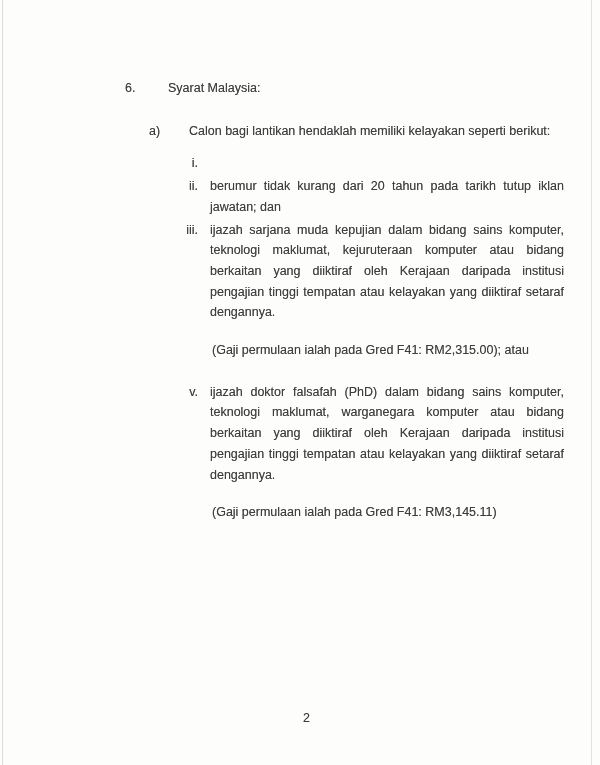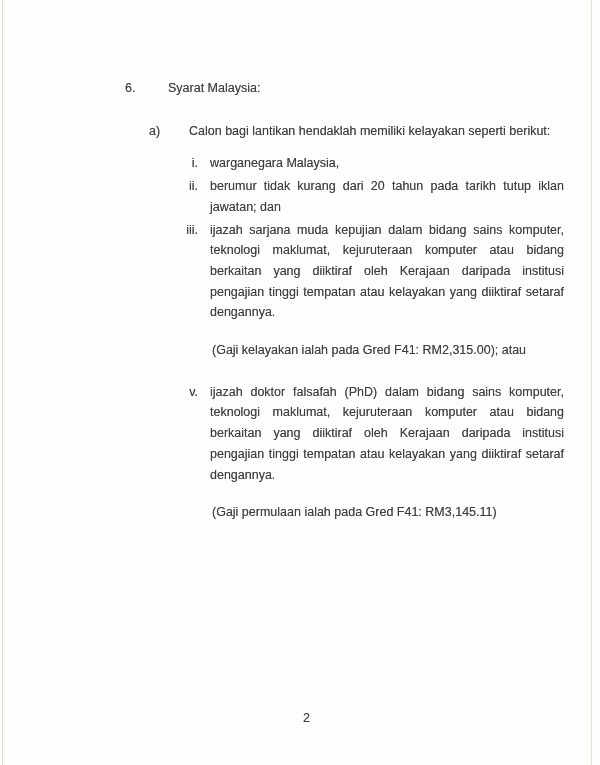--- a/index.html
+++ b/index.html
@@ -69,48 +69,47 @@
     </div>
 
     <div class="clause">
       <div class="clause-label">a)</div>
       <div class="clause-text">Calon bagi lantikan hendaklah memiliki kelayakan seperti berikut:</div>
     </div>
 
     <div class="req-item">
       <div class="req-row">
         <div class="req-num">i.</div>
-        <div class="req-text">warganegara Malaysia,</div>
       </div>
     </div>
 
     <div class="req-item">
       <div class="req-row">
         <div class="req-num">ii.</div>
         <div class="req-text">berumur tidak kurang dari 20 tahun pada tarikh tutup iklan jawatan; dan</div>
       </div>
     </div>
 
     <div class="req-item">
       <div class="req-row">
         <div class="req-num">iii.</div>
         <div class="req-text">ijazah sarjana muda kepujian dalam bidang sains komputer, teknologi maklumat, kejuruteraan komputer atau bidang berkaitan yang diiktiraf oleh Kerajaan daripada institusi pengajian tinggi tempatan atau kelayakan yang diiktiraf setaraf dengannya.</div>
       </div>
-      <div class="salary-note">(Gaji kelayakan ialah pada Gred F41: RM2,315.00); atau</div>
+      <div class="salary-note">(Gaji permulaan ialah pada Gred F41: RM2,315.00); atau</div>
     </div>
 
     <div class="req-item">
       <div class="req-row">
       </div>
     </div>
 
     <div class="req-item">
       <div class="req-row">
         <div class="req-num">v.</div>
-        <div class="req-text">ijazah doktor falsafah (PhD) dalam bidang sains komputer, teknologi maklumat, kejuruteraan komputer atau bidang berkaitan yang diiktiraf oleh Kerajaan daripada institusi pengajian tinggi tempatan atau kelayakan yang diiktiraf setaraf dengannya.</div>
+        <div class="req-text">ijazah doktor falsafah (PhD) dalam bidang sains komputer, teknologi maklumat, warganegara komputer atau bidang berkaitan yang diiktiraf oleh Kerajaan daripada institusi pengajian tinggi tempatan atau kelayakan yang diiktiraf setaraf dengannya.</div>
       </div>
       <div class="salary-note">(Gaji permulaan ialah pada Gred F41: RM3,145.11)</div>
     </div>
 
   </div>
 
   <div class="page-num">2</div>
 </div>
 
 </body></html>

